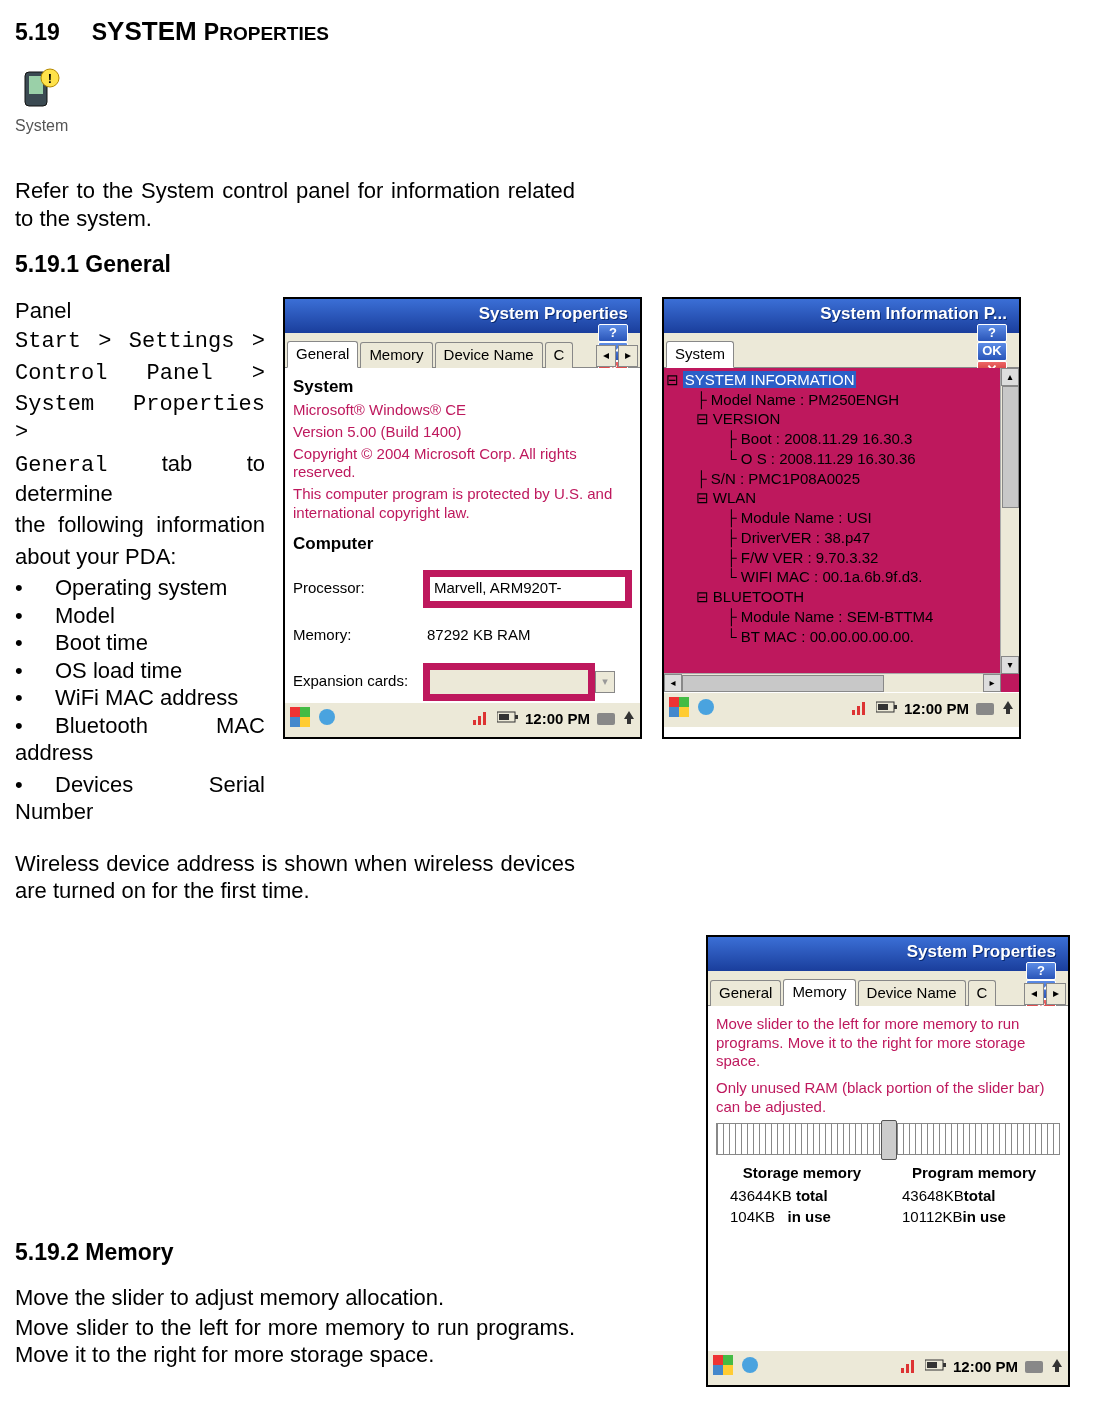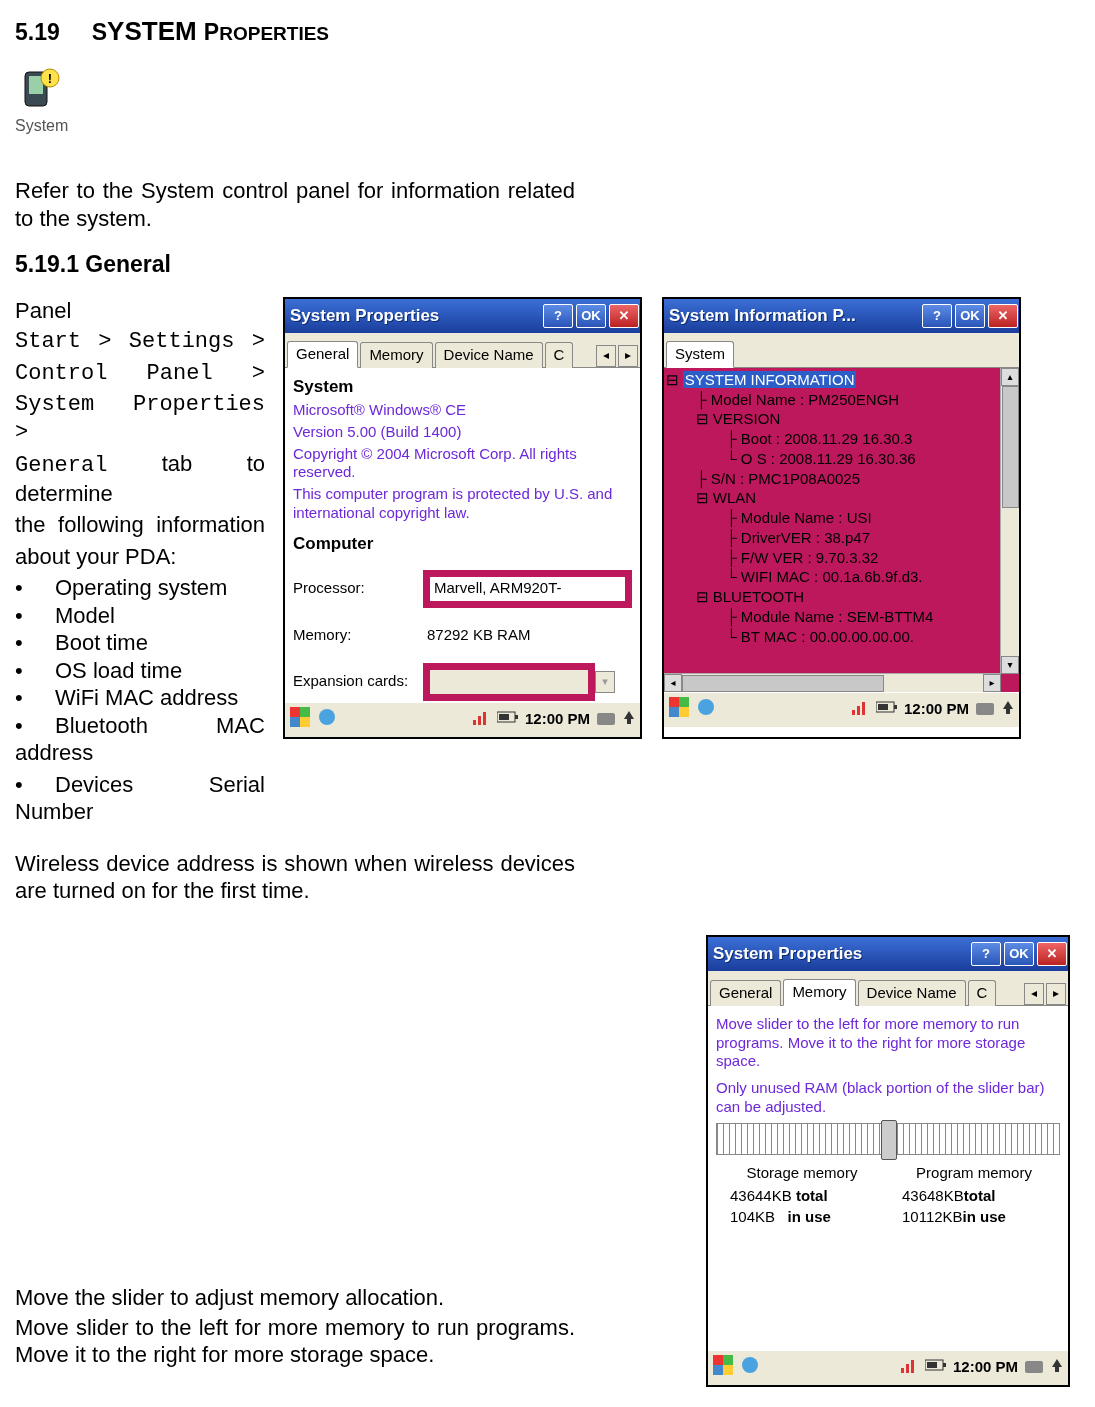--- a/index.html
+++ b/index.html
@@ -49,23 +49,24 @@
     font-family: Tahoma, Arial, sans-serif;
     font-size: 15px;
     color: #000;
     background: #fff;
   }
   .titlebar {
     background: linear-gradient(#3b6fd6, #1a3e9c);
     color: #fff;
     font-weight: bold;
     display: flex;
-    align-items: center;
-    padding: 4px 1px;
+    align-items: flex-end;
+    padding: 4px 12px;
     height: 26px;
+    flex-direction: column;
   }
   .titlebar .title { flex: 1; padding-left: 4px; font-size: 17px; text-shadow: 1px 1px 0 #062; text-shadow: 1px 1px 0 #0a2a70;}
   .tb-btn {
     background: linear-gradient(#5c8ce6, #2a55b8);
     border: 1px solid #fff;
     color: #fff;
     font-weight: bold;
     font-size: 13px;
     min-width: 22px;
     height: 22px;
@@ -102,21 +103,21 @@
     font-size:12px; display:flex;align-items:center;justify-content:center;
   }
   .win-body {
     background:#fff;
     padding: 6px 8px 8px 8px;
     height: 320px;
     overflow: hidden;
     position: relative;
   }
   .win-body h4 { margin:2px 0 4px 0; font-size:17px; }
-  .win-body .line { margin: 3px 0; color:#6d28d9; }
+  .win-body .line { margin: 3px 0; color:#be185d; }
   .field-row { display:flex; margin:16px 0; align-items:center;}
   .field-row .lbl { width:130px; }
   .field-row .val-box {
     flex:1; border:7px solid #be185d; padding:2px 4px; background:#fff;
     height:20px; display:flex; align-items:center;
   }
   .field-row .val-plain { flex:1; padding:2px 4px;}
   .dropdown-caret {
     width:18px;height:20px;border:1px solid #888;background:#ece9d8;
     display:inline-flex;align-items:center;justify-content:center;
@@ -167,21 +168,21 @@
     margin: 6px 0 10px 0;
   }
   .slider-thumb {
     position:absolute; left:48%; top:-4px;
     width:14px; height:38px;
     background:#ccc; border:1px solid #555;
     border-radius:2px;
   }
   .mem-cols { display:flex; text-align:center; }
   .mem-cols > div { flex:1; }
-  .mem-head { font-weight:normal; line-height:1.1; margin-bottom:6px;}
+  .mem-head { font-weight:bold; line-height:1.1; margin-bottom:6px;}
   .mem-row { text-align:left; padding-left:14px; margin:2px 0;}
   .mem-row b { font-weight:bold; }
   .lower-block { display:flex; gap:30px; align-items:flex-end; margin-top:30px;}
   .lower-text { flex:1; }
 </style>
 </head>
 <body>
 
 <div class="section-title">
   <span class="num">5.19</span>&nbsp;&nbsp;&nbsp;&nbsp;
@@ -387,20 +388,21 @@
       </div>
     </div>
   </div>
 </div>
 
 <p class="para" style="max-width:560px;">Wireless device address is shown when wireless devices are turned on for the first time.</p>
 
 <div class="lower-block">
   <div class="lower-text">
     <div style="height:160px"></div>
+    <p class="subheading">5.19.2 Memory</p>
     <p class="para" style="margin-bottom:2px">Move the slider to adjust memory allocation.</p>
     <p class="para" style="text-align:justify; max-width:560px;">Move slider to the left for more memory to run programs. Move it to the right for more storage space.</p>
   </div>
 
   <div class="win" style="width:360px">
     <div class="titlebar">
       <span class="title">System Properties</span>
       <span class="tb-btn">?</span>
       <span class="tb-btn">OK</span>
       <span class="tb-btn close">✕</span>

